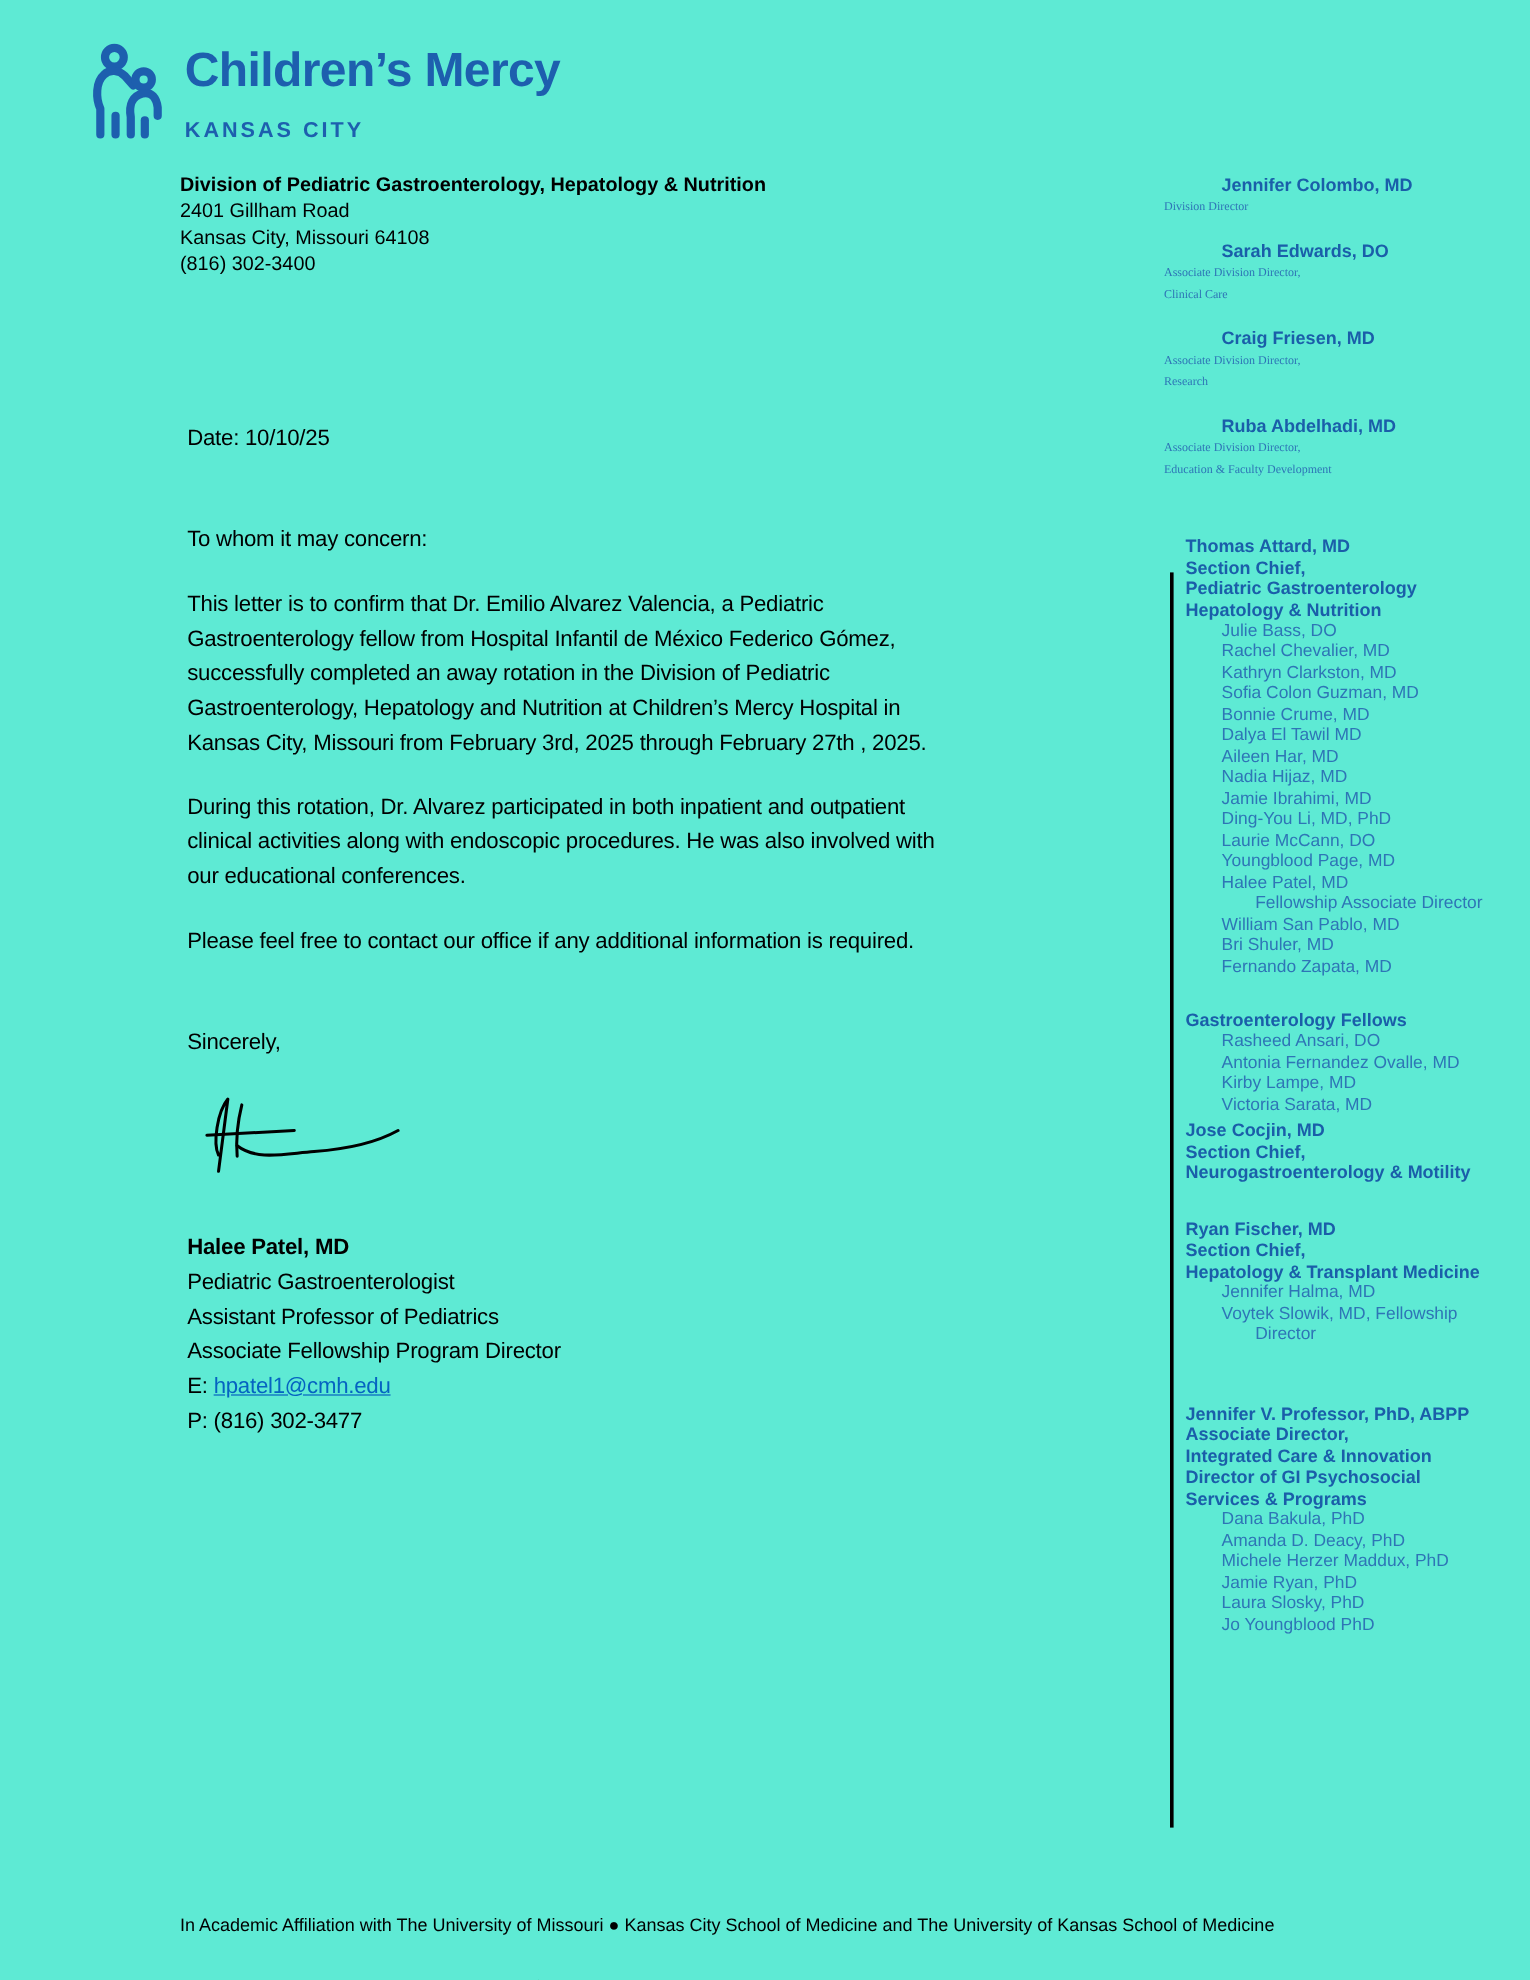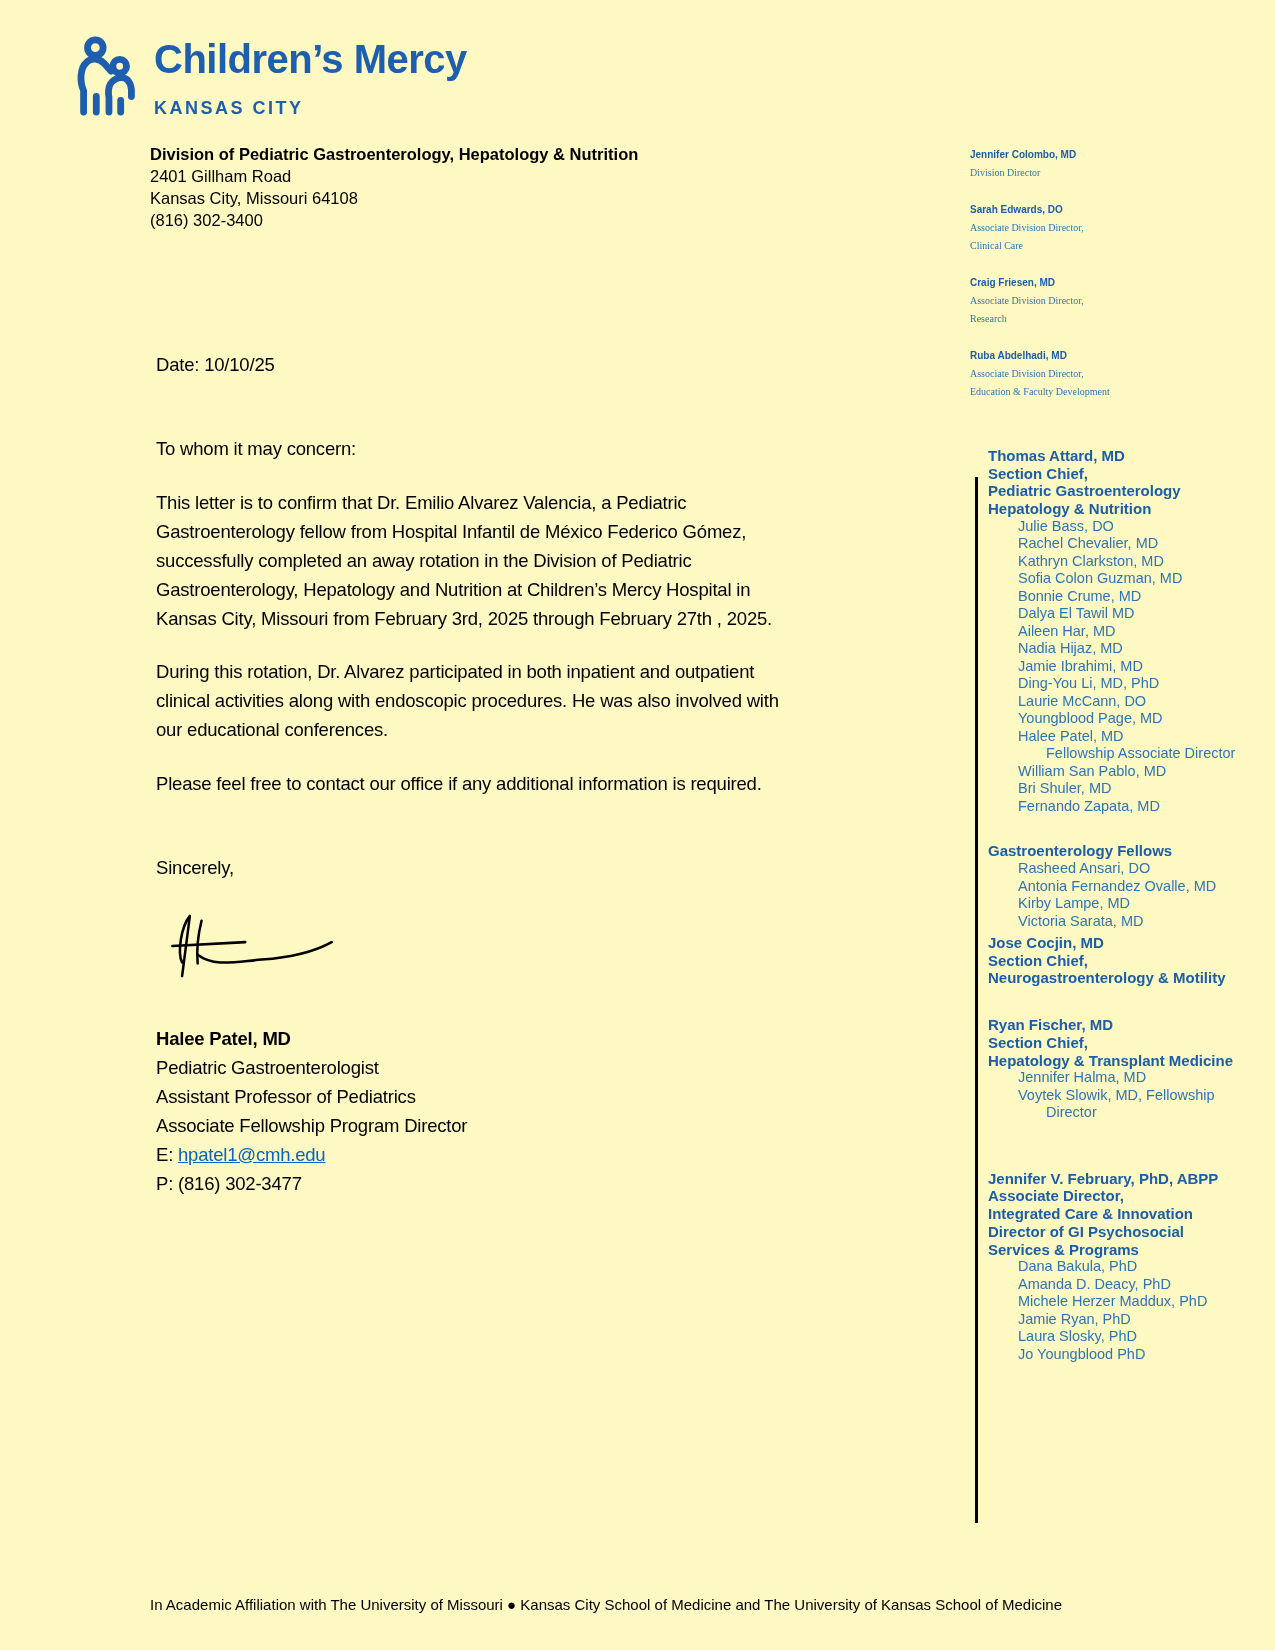--- a/index.html
+++ b/index.html
@@ -1,17 +1,17 @@
 <!DOCTYPE html>
 <html><head>
 <meta charset="utf-8">
 <style>
   html,body{margin:0;padding:0;background:#ffffff;}
   .page{
-    position:relative;width:1275px;height:1650px;background:#fef9c3;
+    position:relative;width:1275px;height:1650px;background:#5eead4;
     font-family:"Liberation Sans",sans-serif;color:#000;overflow:hidden;
   }
   
   .logo-wrap{position:absolute;left:72px;top:36px;display:flex;align-items:flex-start;}
   .logo-icon{width:72px;height:80px;}
   .brand-block{margin-left:10px;margin-top:2px;}
   .brand-name{font-size:40px;font-weight:bold;color:#1d5fae;letter-spacing:-0.5px;line-height:42px;}
   .brand-city{font-size:18px;font-weight:bold;color:#1d5fae;letter-spacing:2.5px;margin-top:18px;}
   
   .addr{position:absolute;left:150px;top:143px;font-size:16.5px;line-height:22px;color:#000;}
@@ -24,21 +24,21 @@
   .pos-para2{position:absolute;left:156px;top:657px;width:745px;}
   .pos-para3{position:absolute;left:156px;top:769px;width:745px;}
   .pos-closing{position:absolute;left:156px;top:853px;}
   .signature{position:absolute;left:166px;top:912px;width:175px;height:68px;}
   .signer{position:absolute;left:156px;top:1024px;width:745px;font-size:18.5px;line-height:29px;letter-spacing:-0.2px;}
   .signer .name{font-weight:bold;}
   .email-link{color:#0563c1;text-decoration:underline;}
   
   .sb-lead{position:absolute;left:970px;top:146px;width:300px;}
   .sb-entry{margin-bottom:19px;}
-  .sb-name{font-size:10px;font-weight:bold;color:#1a5ea9;line-height:18px;}
+  .sb-name{font-size:15px;font-weight:bold;color:#1a5ea9;line-height:18px;margin-left:48px;}
   .sb-title{font-size:10px;color:#2e75b6;line-height:18px;font-family:Liberation Serif, serif;}
   .v-rule{position:absolute;left:975px;top:477px;width:3px;height:1046px;background:#000;}
   .sb-sections{position:absolute;left:988px;top:447px;width:287px;}
   .sb-section{margin-bottom:27px;}
   .sb-section:nth-child(2){margin-bottom:4px;}
   .sb-section:nth-child(3){margin-bottom:29px;}
   .sb-section:nth-child(4){margin-bottom:48px;}
   .sb-header{font-size:15px;font-weight:bold;color:#1a5ea9;line-height:17.7px;}
   .sb-member{font-size:14.5px;color:#2e75b6;line-height:17.5px;padding-left:30px;}
   .sb-member.sub{padding-left:58px;}
@@ -165,21 +165,21 @@
       </div>
       <div class="sb-section">
         <div class="sb-header">Ryan Fischer, MD</div>
         <div class="sb-header">Section Chief,</div>
         <div class="sb-header">Hepatology &amp; Transplant Medicine</div>
         <div class="sb-member">Jennifer Halma, MD</div>
         <div class="sb-member">Voytek Slowik, MD, Fellowship</div>
         <div class="sb-member sub">Director</div>
       </div>
       <div class="sb-section">
-        <div class="sb-header">Jennifer V. February, PhD, ABPP</div>
+        <div class="sb-header">Jennifer V. Professor, PhD, ABPP</div>
         <div class="sb-header">Associate Director,</div>
         <div class="sb-header">Integrated Care &amp; Innovation</div>
         <div class="sb-header">Director of GI Psychosocial</div>
         <div class="sb-header">Services &amp; Programs</div>
         <div class="sb-member">Dana Bakula, PhD</div>
         <div class="sb-member">Amanda D. Deacy, PhD</div>
         <div class="sb-member">Michele Herzer Maddux, PhD</div>
         <div class="sb-member">Jamie Ryan, PhD</div>
         <div class="sb-member">Laura Slosky, PhD</div>
         <div class="sb-member">Jo Youngblood PhD</div>

